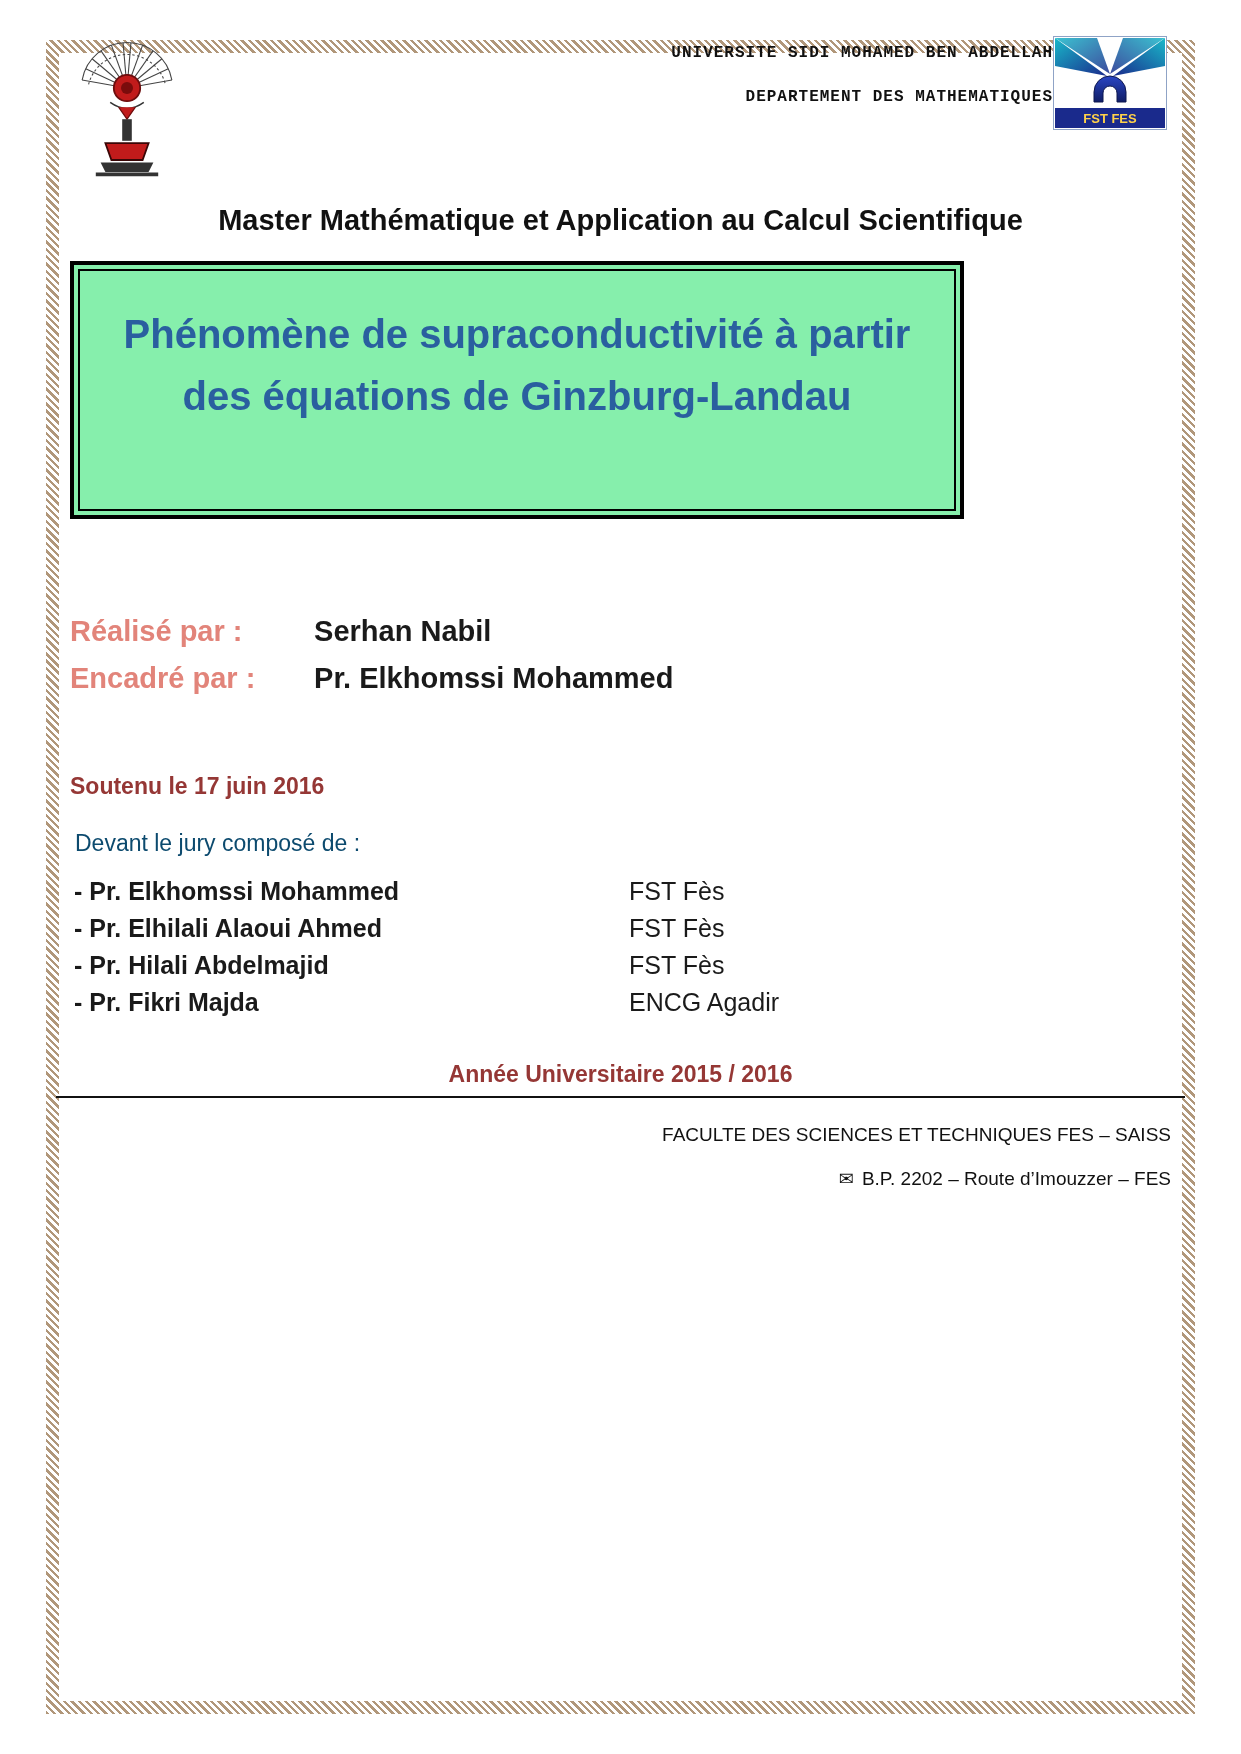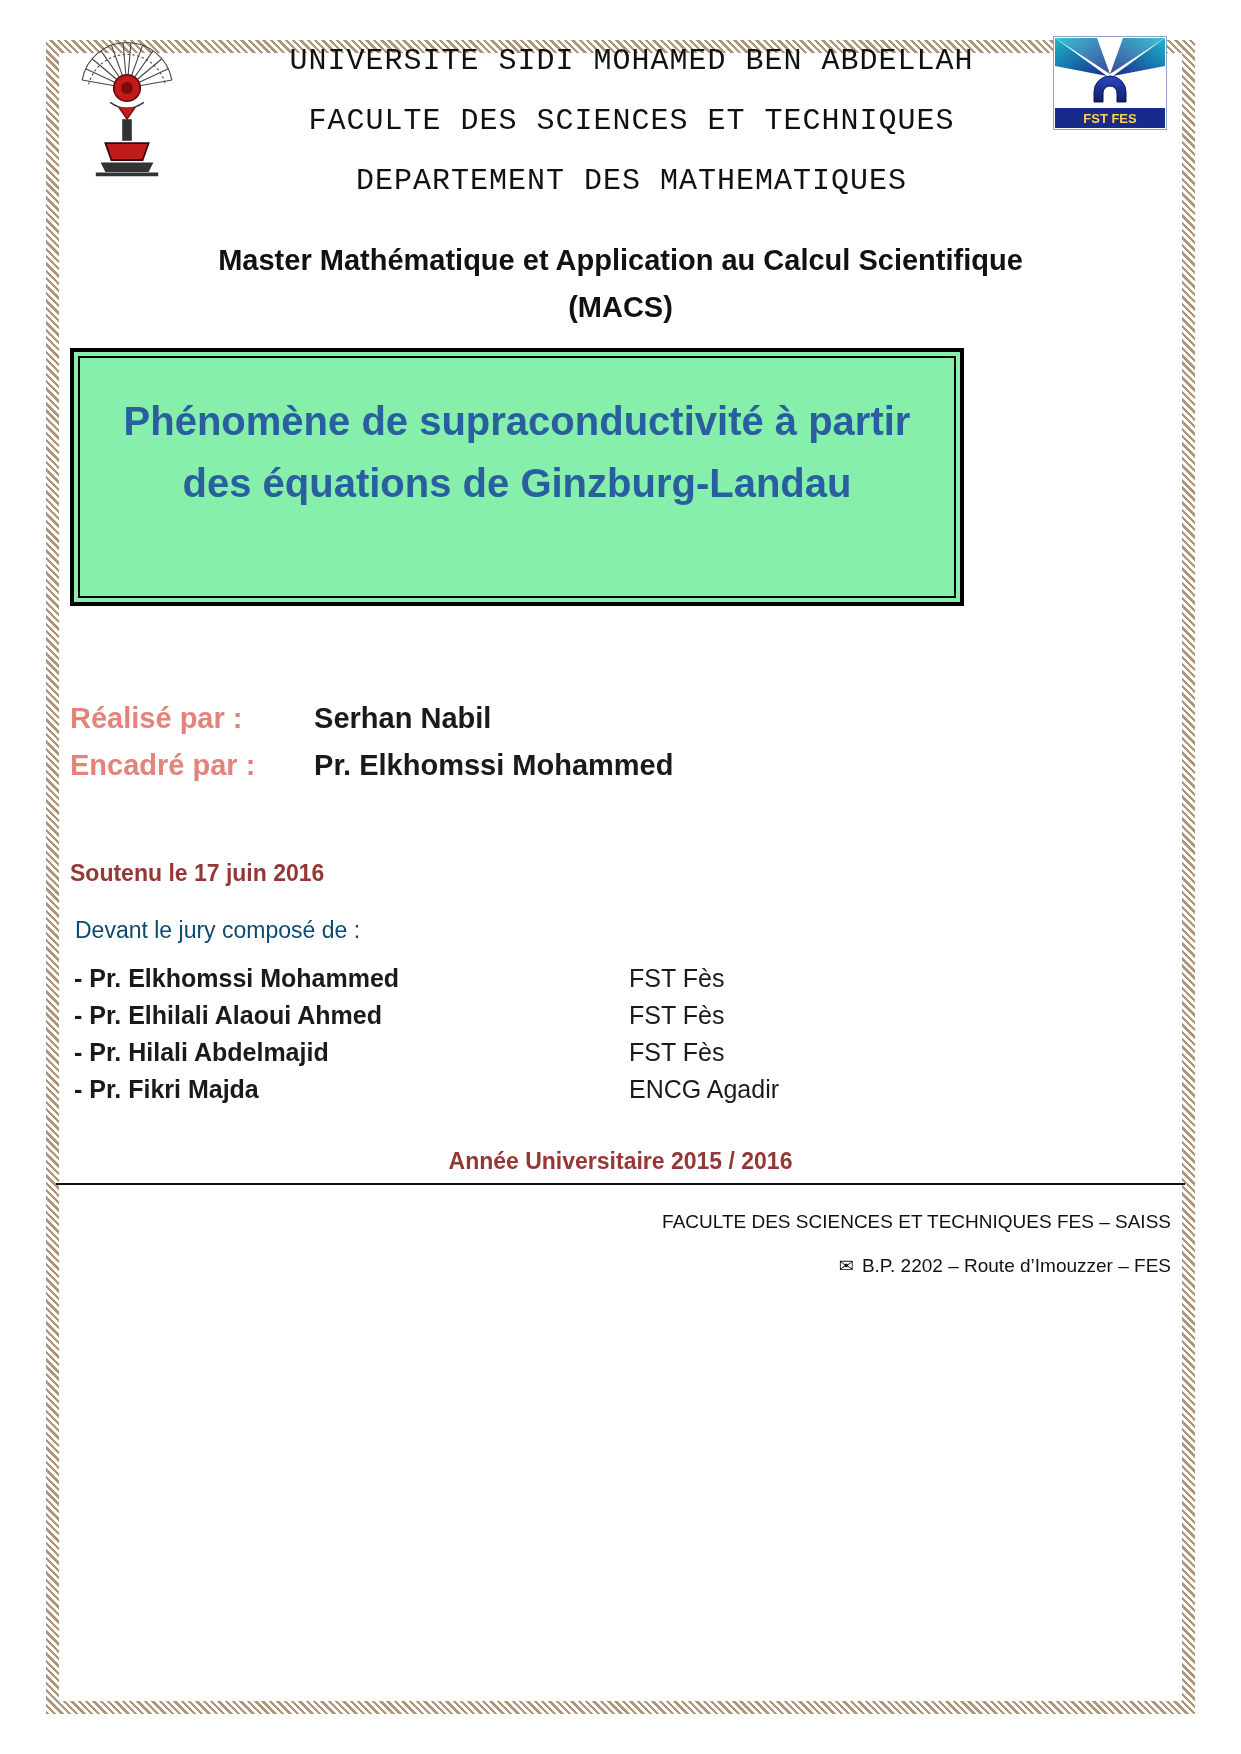--- a/index.html
+++ b/index.html
@@ -26,22 +26,22 @@
   }
   
   .header-row { display:flex; align-items:flex-start; margin-top:6px; }
   .logo-left { width:140px; flex:0 0 140px; }
   .logo-left svg { width:126px; height:156px; display:block; margin-left:-6px; }
   .logo-right { width:118px; flex:0 0 118px; }
   .logo-right svg { width:114px; height:94px; display:block; margin-top:8px; }
   .header-text { flex:1; text-align:center; padding-top:16px; }
   .uni-line {
     font-family:"Liberation Mono", monospace;
-    font-weight:normal; font-size:30px; letter-spacing:1px;
-    margin-bottom:26px; white-space:nowrap;
+    font-weight:bold; font-size:16px; letter-spacing:1px;
+    margin-bottom:26px; white-space:nowrap;text-align:right;
   }
   
   .program { text-align:center; margin-top:20px; }
   .program-line1 { font-size:29px; font-weight:bold; }
   .program-line2 { font-size:29px; font-weight:bold; margin-top:14px; }
   
   .memoire { text-align:center; margin-top:26px; color:#953735; font-weight:bold; }
   .memoire-line { font-size:26px; margin-top:14px; }
   
   .title-box-outer {
@@ -109,21 +109,20 @@
           <path d="M36 62 q14 10 28 0" stroke="#333" stroke-width="1.2" fill="none"></path>
           <path d="M43 66 l7 10 l7 -10" fill="#c11b1b" stroke="#6d0d0d" stroke-width="1"></path>
           <rect x="46" y="76" width="8" height="18" fill="#333"></rect>
           <path d="M32 96 h36 l-5 14 h-26 z" fill="#c11b1b" stroke="#3a0606" stroke-width="1.5"></path>
           <path d="M28 112 h44 l-4 8 h-36 z" fill="#333"></path>
           <path d="M24 122 h52" stroke="#333" stroke-width="3"></path>
         </svg>
       </div>
       <div class="header-text">
         <div class="uni-line">UNIVERSITE SIDI MOHAMED BEN ABDELLAH</div>
-        <div class="uni-line">FACULTE DES SCIENCES ET TECHNIQUES</div>
         <div class="uni-line">DEPARTEMENT DES MATHEMATIQUES</div>
       </div>
       <div class="logo-right">
         <svg viewBox="0 0 114 94">
           <defs>
             <linearGradient id="wingL" x1="0" y1="0" x2="1" y2="1">
               <stop offset="0" stop-color="#19b8c9"></stop>
                 <stop offset="1" stop-color="#1a2a8c"></stop>
             </linearGradient>
             <linearGradient id="wingR" x1="1" y1="0" x2="0" y2="1">
@@ -142,21 +141,20 @@
           <polygon points="112,2 70,2 57,38" fill="url(#wingR)" opacity="0.85"></polygon>
           <path d="M41 66 v-10 a16 16 0 0 1 32 0 v10 h-9 v-9 a7 7 0 0 0 -14 0 v9 z" fill="url(#archG)" stroke="#0d174f" stroke-width="1"></path>
           <rect x="2" y="72" width="110" height="20" fill="#1a2a8c"></rect>
           <text x="57" y="87" text-anchor="middle" font-family="Liberation Sans, sans-serif" font-size="13" font-weight="bold" fill="#ffd24a">FST FES</text>
         </svg>
       </div>
     </div>
 
     <div class="program">
       <div class="program-line1">Master Mathématique et Application au Calcul Scientifique</div>
-      <div class="program-line2">(MACS)</div>
     </div>
 
 
     <div class="title-box-outer">
       <div class="title-box-inner">
         <div class="main-title">Phénomène de supraconductivité à partir</div>
         <div class="main-title">des équations de Ginzburg-Landau</div>
       </div>
     </div>
 

